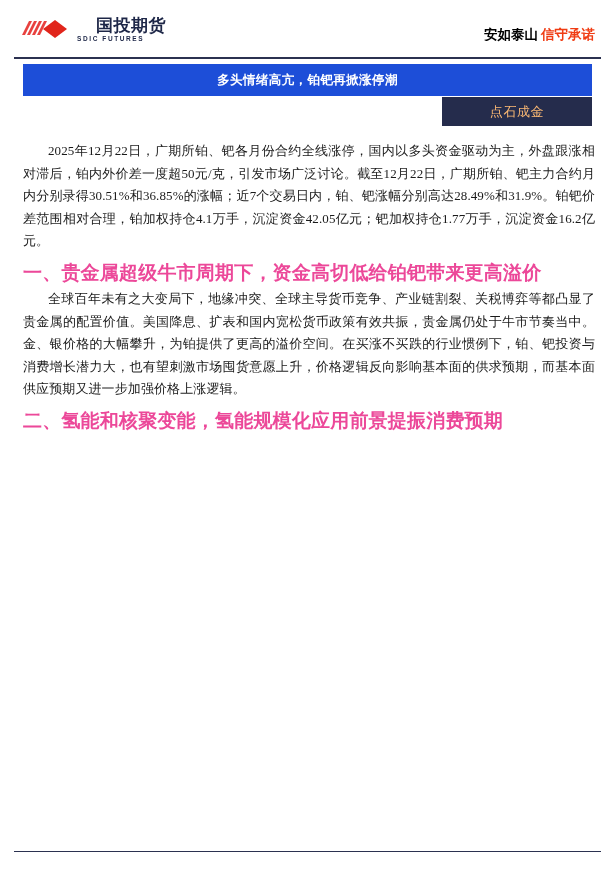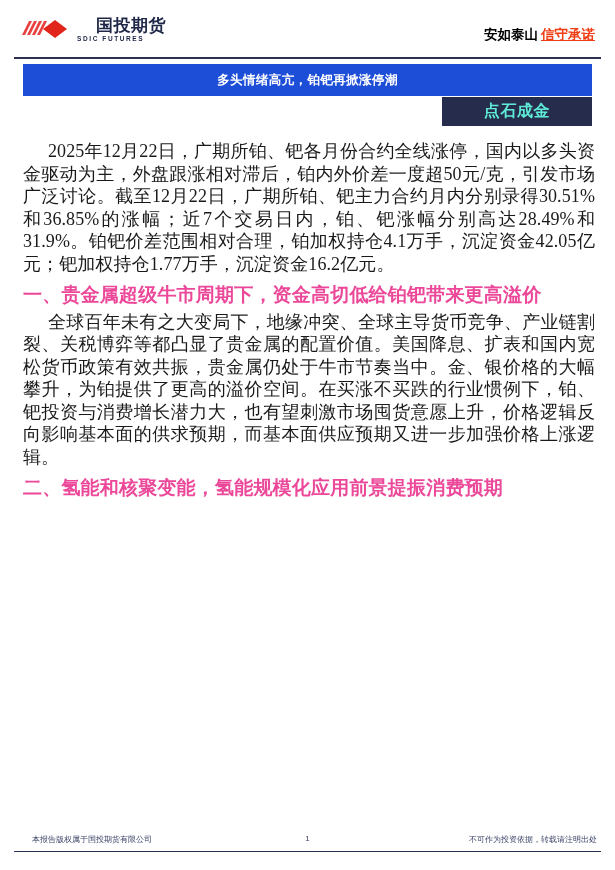--- a/index.html
+++ b/index.html
@@ -67,21 +67,21 @@
   .slogan {
     position: absolute;
     right: 20px;
     top: 26px;
     font-family: "Liberation Sans", sans-serif;
     font-weight: bold;
     font-size: 13.5px;
     white-space: nowrap;
   }
   .slogan .s-dark { color: #000000; }
-  .slogan .s-red  { color: #f03c13; margin-left: 3px; text-decoration: underline; }
+  .slogan .s-red  { color: #f03c13; margin-left: 3px; }
 
   .header-rule {
     position: absolute;
     left: 14px;
     top: 57px;
     width: 587px;
     height: 2px;
     background: #2b3150;
   }
 
@@ -110,37 +110,37 @@
     left: 442px;
     top: 97px;
     width: 150px;
     height: 29px;
     background: #252c4c;
     display: flex;
     align-items: center;
     justify-content: center;
   }
   .tag-box-text {
-    color: #5eead4;
-    font-family: "Liberation Sans", sans-serif;
-    font-weight: bold;
-    font-size: 16px;
+    color: #fdba74;
+    font-family: "Liberation Sans", sans-serif;
+    font-weight: normal;
+    font-size: 13px;
     letter-spacing: 0.6px;
   }
 
   
   .content {
     position: absolute;
     left: 23px;
     top: 140px;
     width: 572px;
   }
   .para {
     font-family: "Liberation Serif", "DejaVu Serif", serif;
-    font-size: 18px;
+    font-size: 13px;
     color: #1a1a1a;
     line-height: 22.5px;
     text-align: justify;
     text-indent: 25px;
     margin: 0 0 6px 0;
     letter-spacing: 0.1px;
   }
   .heading {
     font-family: Liberation Serif, serif;
     font-size: 19px;
@@ -225,20 +225,15 @@
     <span class="tag-box-text">点石成金</span>
   </div>
 
   <div class="content">
     <p class="para">2025年12月22日，广期所铂、钯各月份合约全线涨停，国内以多头资金驱动为主，外盘跟涨相对滞后，铂内外价差一度超50元/克，引发市场广泛讨论。截至12月22日，广期所铂、钯主力合约月内分别录得30.51%和36.85%的涨幅；近7个交易日内，铂、钯涨幅分别高达28.49%和31.9%。铂钯价差范围相对合理，铂加权持仓4.1万手，沉淀资金42.05亿元；钯加权持仓1.77万手，沉淀资金16.2亿元。</p>
     <h2 class="heading">一、贵金属超级牛市周期下，资金高切低给铂钯带来更高溢价</h2>
     <p class="para">全球百年未有之大变局下，地缘冲突、全球主导货币竞争、产业链割裂、关税博弈等都凸显了贵金属的配置价值。美国降息、扩表和国内宽松货币政策有效共振，贵金属仍处于牛市节奏当中。金、银价格的大幅攀升，为铂提供了更高的溢价空间。在买涨不买跌的行业惯例下，铂、钯投资与消费增长潜力大，也有望刺激市场囤货意愿上升，价格逻辑反向影响基本面的供求预期，而基本面供应预期又进一步加强价格上涨逻辑。</p>
     <h2 class="heading">二、氢能和核聚变能，氢能规模化应用前景提振消费预期</h2>
   </div>
 
-  <div class="footer">
-    <span class="footer-left">本报告版权属于国投期货有限公司</span>
-    <span class="footer-center">1</span>
-    <span class="footer-right">不可作为投资依据，转载请注明出处</span>
-  </div>
   <div class="footer-rule"></div>
 
 </div>
 
 </body></html>

